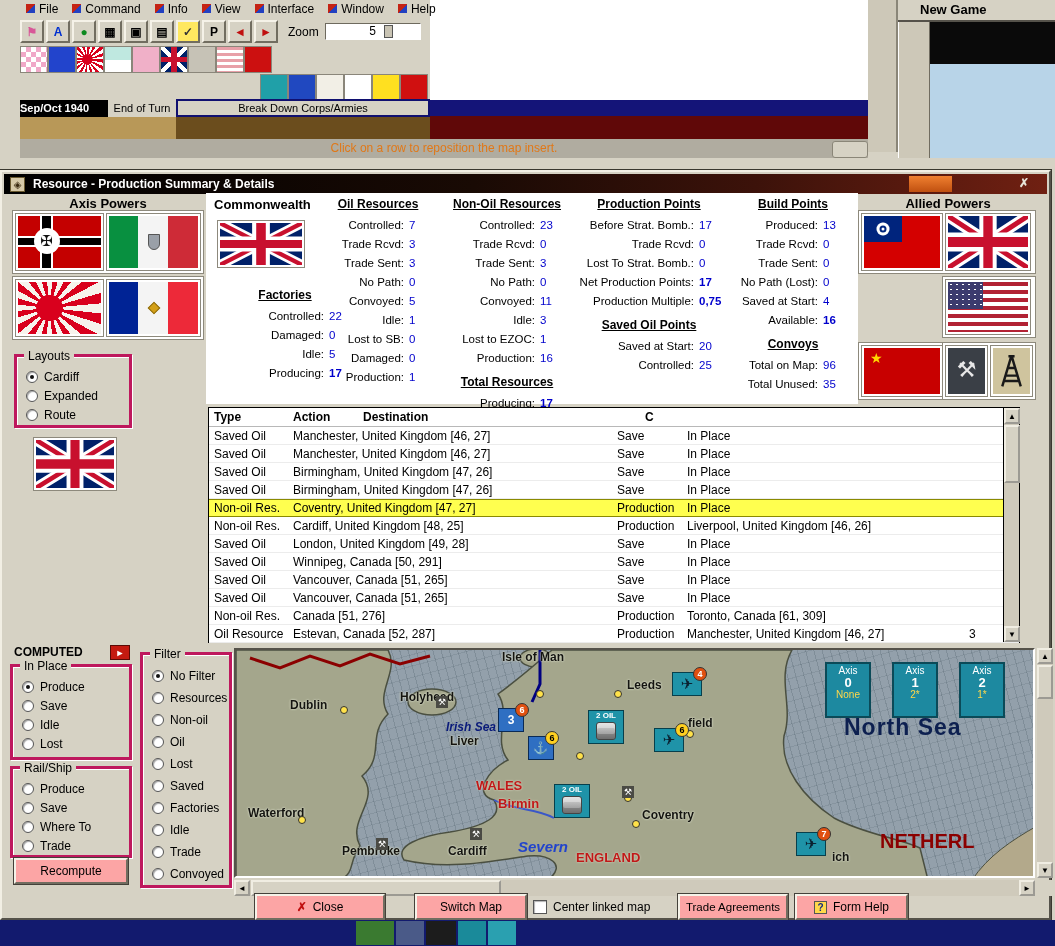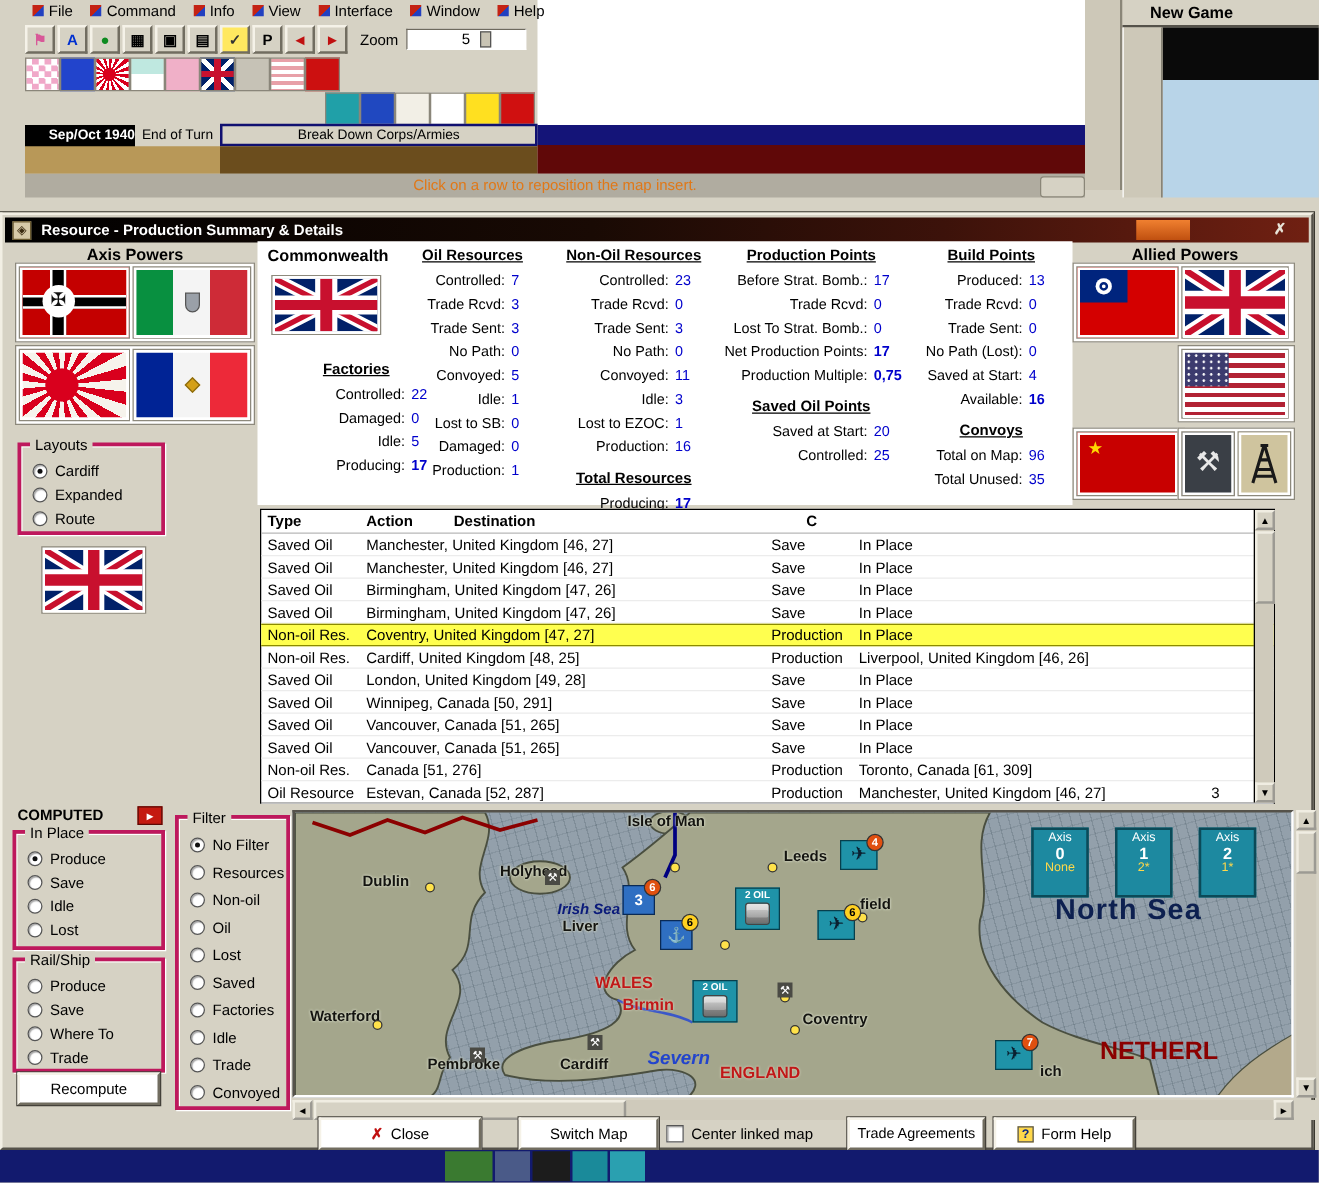--- a/index.html
+++ b/index.html
@@ -29,21 +29,21 @@
     linear-gradient(90deg,rgba(0,0,0,0) 40%,#c8102e 40% 60%,rgba(0,0,0,0) 60%),
     linear-gradient(rgba(0,0,0,0) 40%,#c8102e 40% 60%,rgba(0,0,0,0) 60%),
     linear-gradient(45deg,rgba(0,0,0,0) 44%,#fff 44% 56%,rgba(0,0,0,0) 56%),
     linear-gradient(-45deg,rgba(0,0,0,0) 44%,#fff 44% 56%,rgba(0,0,0,0) 56%),#012169;}
   .tile-gray{background:#c6c2b6;}
   .tile-usl{background:repeating-linear-gradient(#e8a0a8 0 3px,#fff 3px 6px);}
   .tile-red{background:#cc1010;}
   .tile-teal2{background:#20a0a8;}.tile-blue2{background:#2048c0;}
   .tile-white{background:#f2efe6;}.tile-white2{background:#fff;}
   .tile-yellow{background:#ffe020;}.tile-red2{background:#d01010;}
-  #turn-date{left:20px;top:100px;width:88px;height:28px;background:#000;color:#fff;font-weight:bold;font-size:11px;text-align:right;line-height:16px;}
+  #turn-date{left:20px;top:100px;width:88px;height:28px;background:#000;color:#fff;font-weight:bold;font-size:11px;text-align:left;line-height:16px;}
   #end-of-turn{left:108px;top:100px;width:68px;height:16px;background:#d6d2c4;font-size:11px;text-align:center;line-height:16px;}
   #breakdown-btn{left:176px;top:99px;width:254px;height:18px;background:#d6d2c4;border:2px solid #101070;font-size:11px;text-align:center;line-height:14px;}
   #navy-bar{left:430px;top:100px;width:438px;height:16px;background:#141478;}
   #brown-bar-l{left:20px;top:117px;width:156px;height:22px;background:#b89858;}
   #brown-bar-r{left:176px;top:117px;width:254px;height:22px;background:#6b4d1d;}
   #maroon-bar{left:430px;top:116px;width:438px;height:23px;background:#600808;}
   #hint-bar{left:20px;top:139px;width:848px;height:19px;background:#b0aca0;text-align:center;line-height:19px;color:#e07818;font-size:12px;}
   #white-top{left:430px;top:0;width:438px;height:100px;background:#fff;}
   #right-strip1{left:868px;top:0;width:30px;height:152px;background:#cdc8b8;border-right:2px solid #8a8678;}
   #newgame-panel{left:898px;top:0;width:157px;height:22px;background:#d6d2c4;border-bottom:2px solid #55524a;font-weight:bold;font-size:13px;line-height:20px;padding-left:22px;}
@@ -134,21 +134,21 @@
   .axbox .s{font-size:10px;color:#ffd84a;}
   
   #map-vsb{left:1037px;top:648px;width:16px;height:230px;background:#cfcabb;}
   #map-hsb{left:234px;top:880px;width:801px;height:16px;background:#cfcabb;}
   #map-sbcorner{left:1037px;top:880px;width:16px;height:16px;background:#d6d2c4;}
   
   #computed-label{left:14px;top:645px;font-weight:bold;font-size:12px;}
   #computed-btn{left:110px;top:645px;width:20px;height:15px;background:#c41a10;color:#fff;border:1px solid #5a0a05;font-size:9px;line-height:12px;text-align:center;padding:0;}
   #recompute-btn{left:14px;top:858px;width:114px;height:26px;}
   
-  .bbtn{position:absolute;height:26px;background:#ffffff;border-top:2px solid #f5f2e8;border-left:2px solid #f5f2e8;border-right:2px solid #716d60;border-bottom:2px solid #716d60;box-shadow:0 0 0 1px #44413a;font-size:12px;font-family:"Liberation Sans",sans-serif;display:flex;align-items:center;justify-content:center;gap:6px;}
+  .bbtn{position:absolute;height:26px;background:#fca5a5;border-top:2px solid #f5f2e8;border-left:2px solid #f5f2e8;border-right:2px solid #716d60;border-bottom:2px solid #716d60;box-shadow:0 0 0 1px #44413a;font-size:12px;font-family:"Liberation Sans",sans-serif;display:flex;align-items:center;justify-content:center;gap:6px;}
   .x-ico{color:#c01010;font-weight:bold;}
   .q-ico{width:13px;height:13px;background:#ffd84a;border:1px solid #555;color:#102a80;font-weight:bold;font-size:10px;line-height:12px;text-align:center;}
   #center-chk{left:533px;top:900px;width:14px;height:14px;background:#fff;border:1px solid #555;box-shadow:inset 1px 1px 1px rgba(0,0,0,.3);}
   #center-lbl{left:553px;top:900px;font-size:12px;}
   
   #bottom-strip{left:0;top:920px;width:1055px;height:26px;background:#121a6e;}
   .bs-tile{position:absolute;top:1px;height:24px;}
 </style>
 </head>
 <body>

